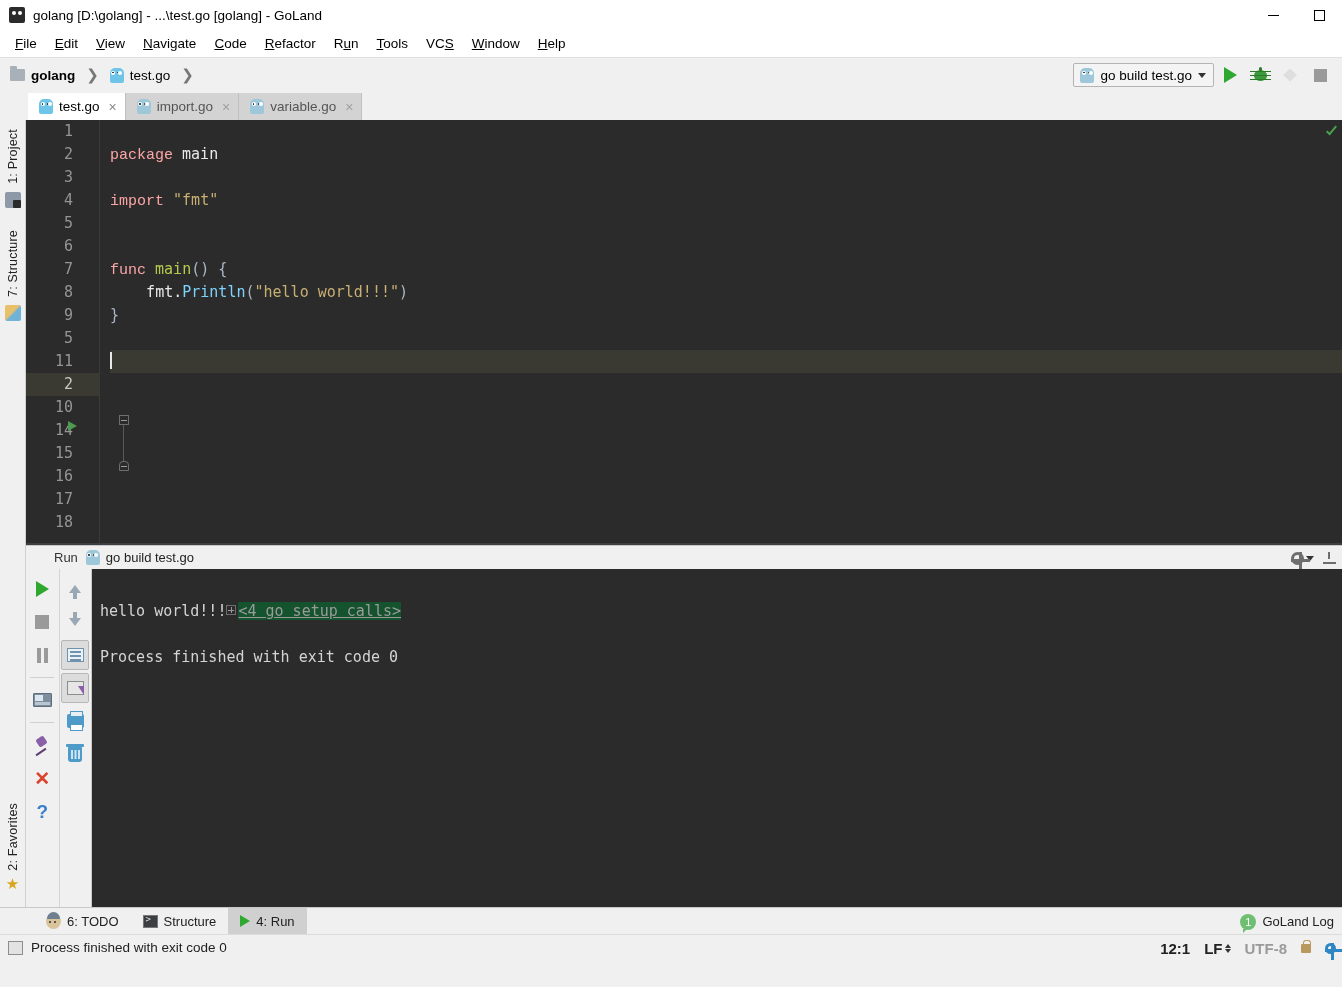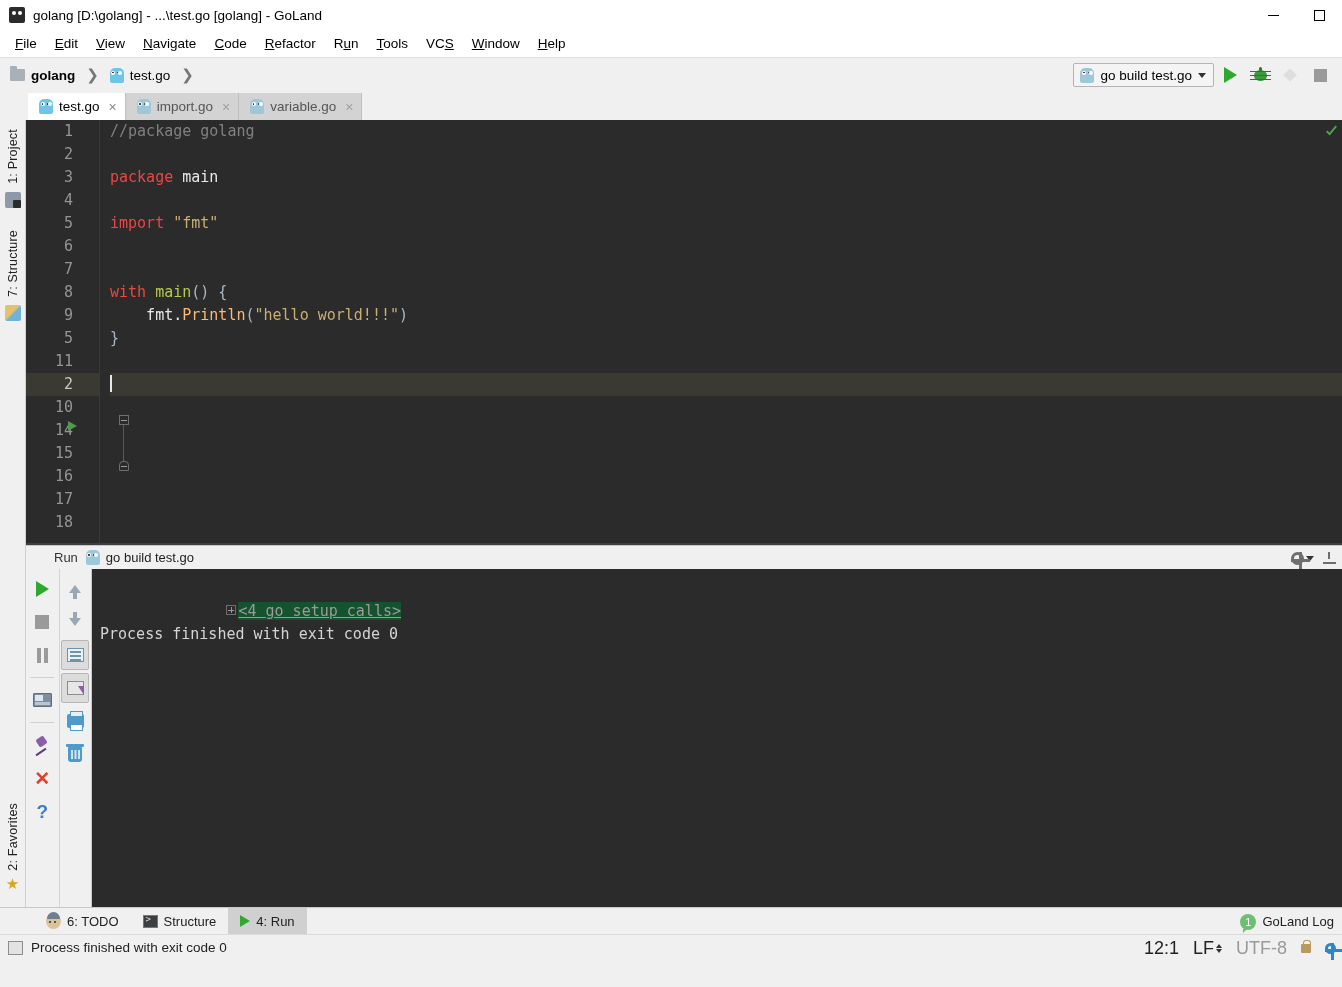--- a/index.html
+++ b/index.html
@@ -160,24 +160,24 @@
   }
   .code {
     flex: 1 1 auto; position: relative; padding-left: 10px; overflow: hidden;
   }
   .cl { height: 23px; line-height: 23px; white-space: pre; color: #a9b7c6; }
   .cl.cur { background: #3a3a32; }
   .caret {
     display:inline-block; width:2px; height:17px; background:#e8e8e8; vertical-align:-3px;
   }
   .c-comment { color: #808080; }
-  .c-kw      { color: #ef4444; }
+  .c-kw      { color: #fca5a5; font-family: Liberation Mono, monospace; }
   .c-ident   { color: #e8e8e8; }
   .c-str     { color: #c9b072; }
-  .c-fn      { color: #fdba74; }
+  .c-fn      { color: #7dd3fc; }
   .c-func-nm { color: #b5c94a; }
   .c-punct   { color: #a9b7c6; }
   .inspect-ok {
     position: absolute; right: 4px; top: 6px; width: 14px; height: 14px;
   }
   .inspect-ok::before {
     content:""; position:absolute; left:2px; top:6px; width:5px; height:2px;
     background:#4aa34a; transform: rotate(45deg);
   }
   .inspect-ok::after {
@@ -307,21 +307,21 @@
   .evt-label { font-size: 13px; color: #222; }
 
   
   .statusbar {
     height: 26px; flex: 0 0 26px; background: #f0f0f0; display: flex; align-items: center;
     padding-left: 8px; gap: 8px; position: relative; border-top: 1px solid #dcdcdc;
   }
   .status-ico { width: 15px; height: 14px; border: 1px solid #8d8d8d; background: #e2e2e2; flex:0 0 15px; }
   .status-text { font-size: 13.5px; color: #222; }
   .status-right { position: absolute; right: 6px; top: 0; height: 26px; display: flex; align-items: center; gap: 14px; }
-  .sr-item { font-size: 18px; color: #222; display:flex; align-items:center; gap:2px; }
+  .sr-item { font-size: 15px; color: #222; display:flex; align-items:center; gap:2px;font-weight:bold; }
   .sr-item.dim { color: #9a9a9a; }
   .lf-arrows { display:flex; flex-direction:column; gap:1px; }
   .lf-up{width:0;height:0;border-left:3px solid transparent;border-right:3px solid transparent;border-bottom:4px solid #333;}
   .lf-dn{width:0;height:0;border-left:3px solid transparent;border-right:3px solid transparent;border-top:4px solid #333;}
   .lock-ico { width:10px;height:9px;background:#b99a5e;border-radius:1px;position:relative; }
   .lock-ico::before{content:"";position:absolute;left:2px;top:-4px;width:6px;height:5px;border:1.5px solid #b99a5e;border-bottom:none;border-radius:3px 3px 0 0;}
   .gear-blue {
     width: 11px; height: 11px; border-radius: 50%; border: 3px solid #2f86c5; position: relative;
   }
   .gear-blue::before{content:"";position:absolute;left:-3px;top:3px;width:17px;height:3px;background:#2f86c5;}
@@ -452,28 +452,27 @@
             <div class="ln">11</div>
             <div class="ln cur">2</div>
             <div class="ln">10</div>
             <div class="ln">14</div>
             <div class="ln">15</div>
             <div class="ln">16</div>
             <div class="ln">17</div>
             <div class="ln">18</div>
           </div>
         <div class="code" id="codearea">
-            <div class="cl"><span class="c-comment">//package golang</span></div>
             <div class="cl"></div>
             <div class="cl"><span class="c-kw">package</span><span class="c-punct"> </span><span class="c-ident">main</span></div>
             <div class="cl"></div>
             <div class="cl"><span class="c-kw">import</span><span class="c-punct"> </span><span class="c-str">"fmt"</span></div>
             <div class="cl"></div>
             <div class="cl"></div>
-            <div class="cl"><span class="c-kw">with</span><span class="c-punct"> </span><span class="c-func-nm">main</span><span class="c-punct">() {</span></div>
+            <div class="cl"><span class="c-kw">func</span><span class="c-punct"> </span><span class="c-func-nm">main</span><span class="c-punct">() {</span></div>
             <div class="cl"><span class="c-ident">    fmt.</span><span class="c-fn">Println</span><span class="c-punct">(</span><span class="c-str">"hello world!!!"</span><span class="c-punct">)</span></div>
             <div class="cl"><span class="c-punct">}</span></div>
             <div class="cl"></div>
             <div class="cl cur"><span class="caret"></span></div>
             <div class="cl"></div>
             <div class="cl"></div>
             <div class="cl"></div>
             <div class="cl"></div>
             <div class="cl"></div>
             <div class="cl"></div>
@@ -546,20 +545,21 @@
               <div class="tbtn">
                   <div class="i-trash"></div>
                 </div>
             </div>
           </div>
 
           <div class="console">
             <div class="cline">
               <span class="fold-plus"></span><span class="fold-link">&lt;4 go setup calls&gt;</span>
             </div>
+            <div class="cline">hello world!!!</div>
             <div class="cline"></div>
             <div class="cline">Process finished with exit code 0</div>
           </div>
         </div>
       </div>
     </div>
   </div>
 
   <div class="bottombar">
     <div class="btab">

